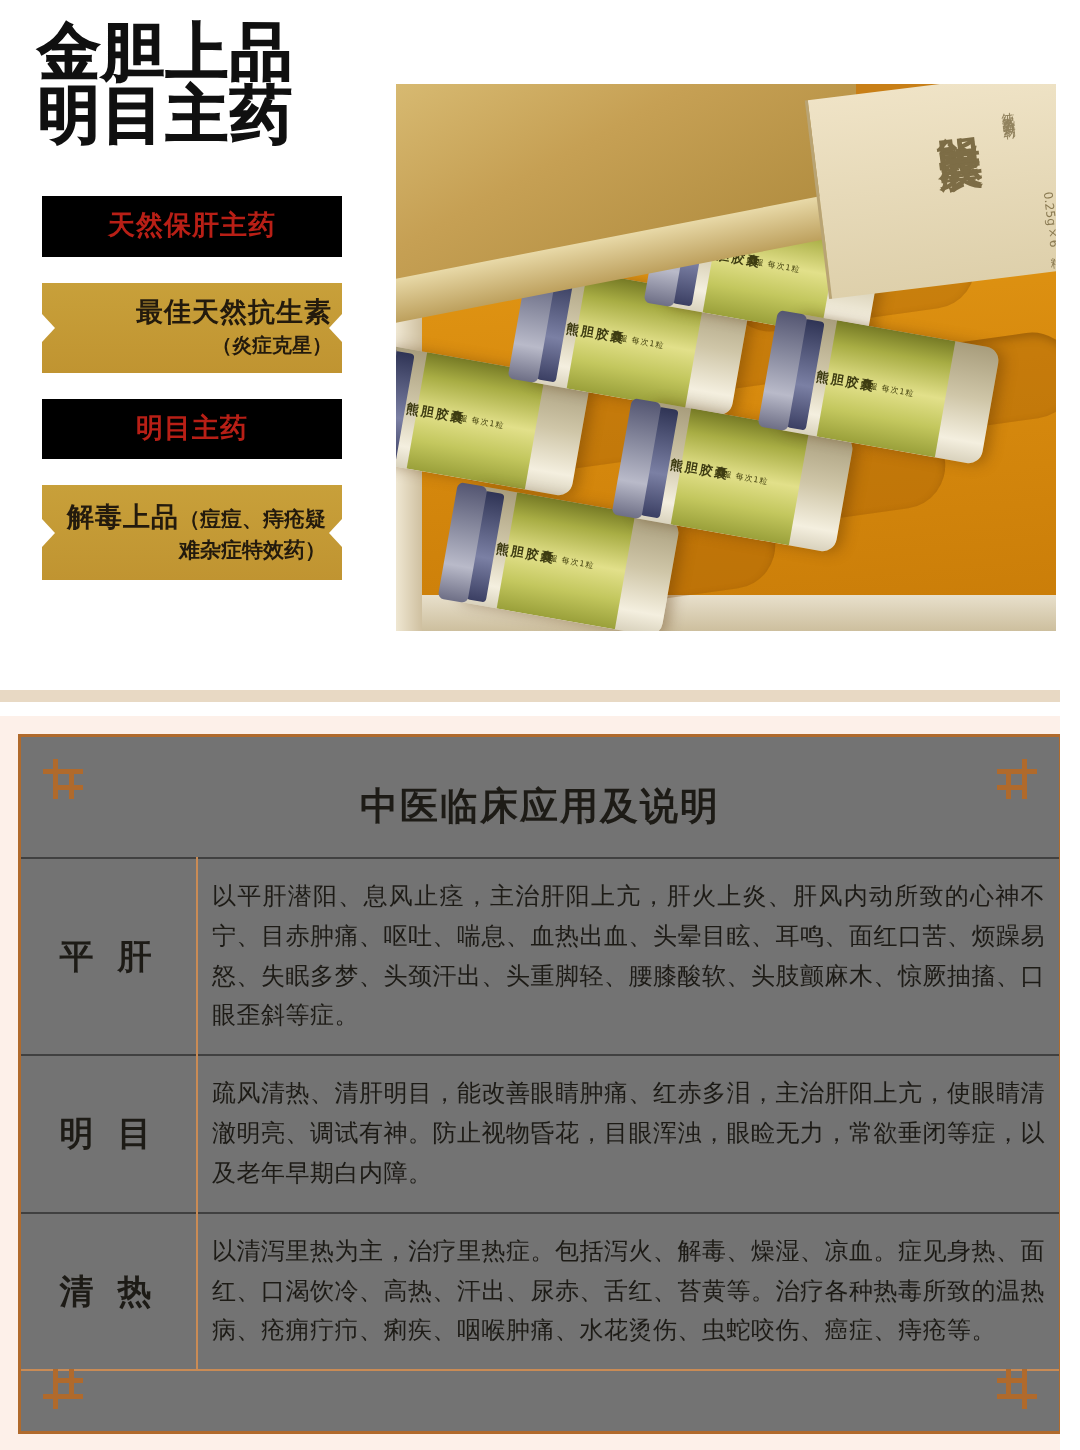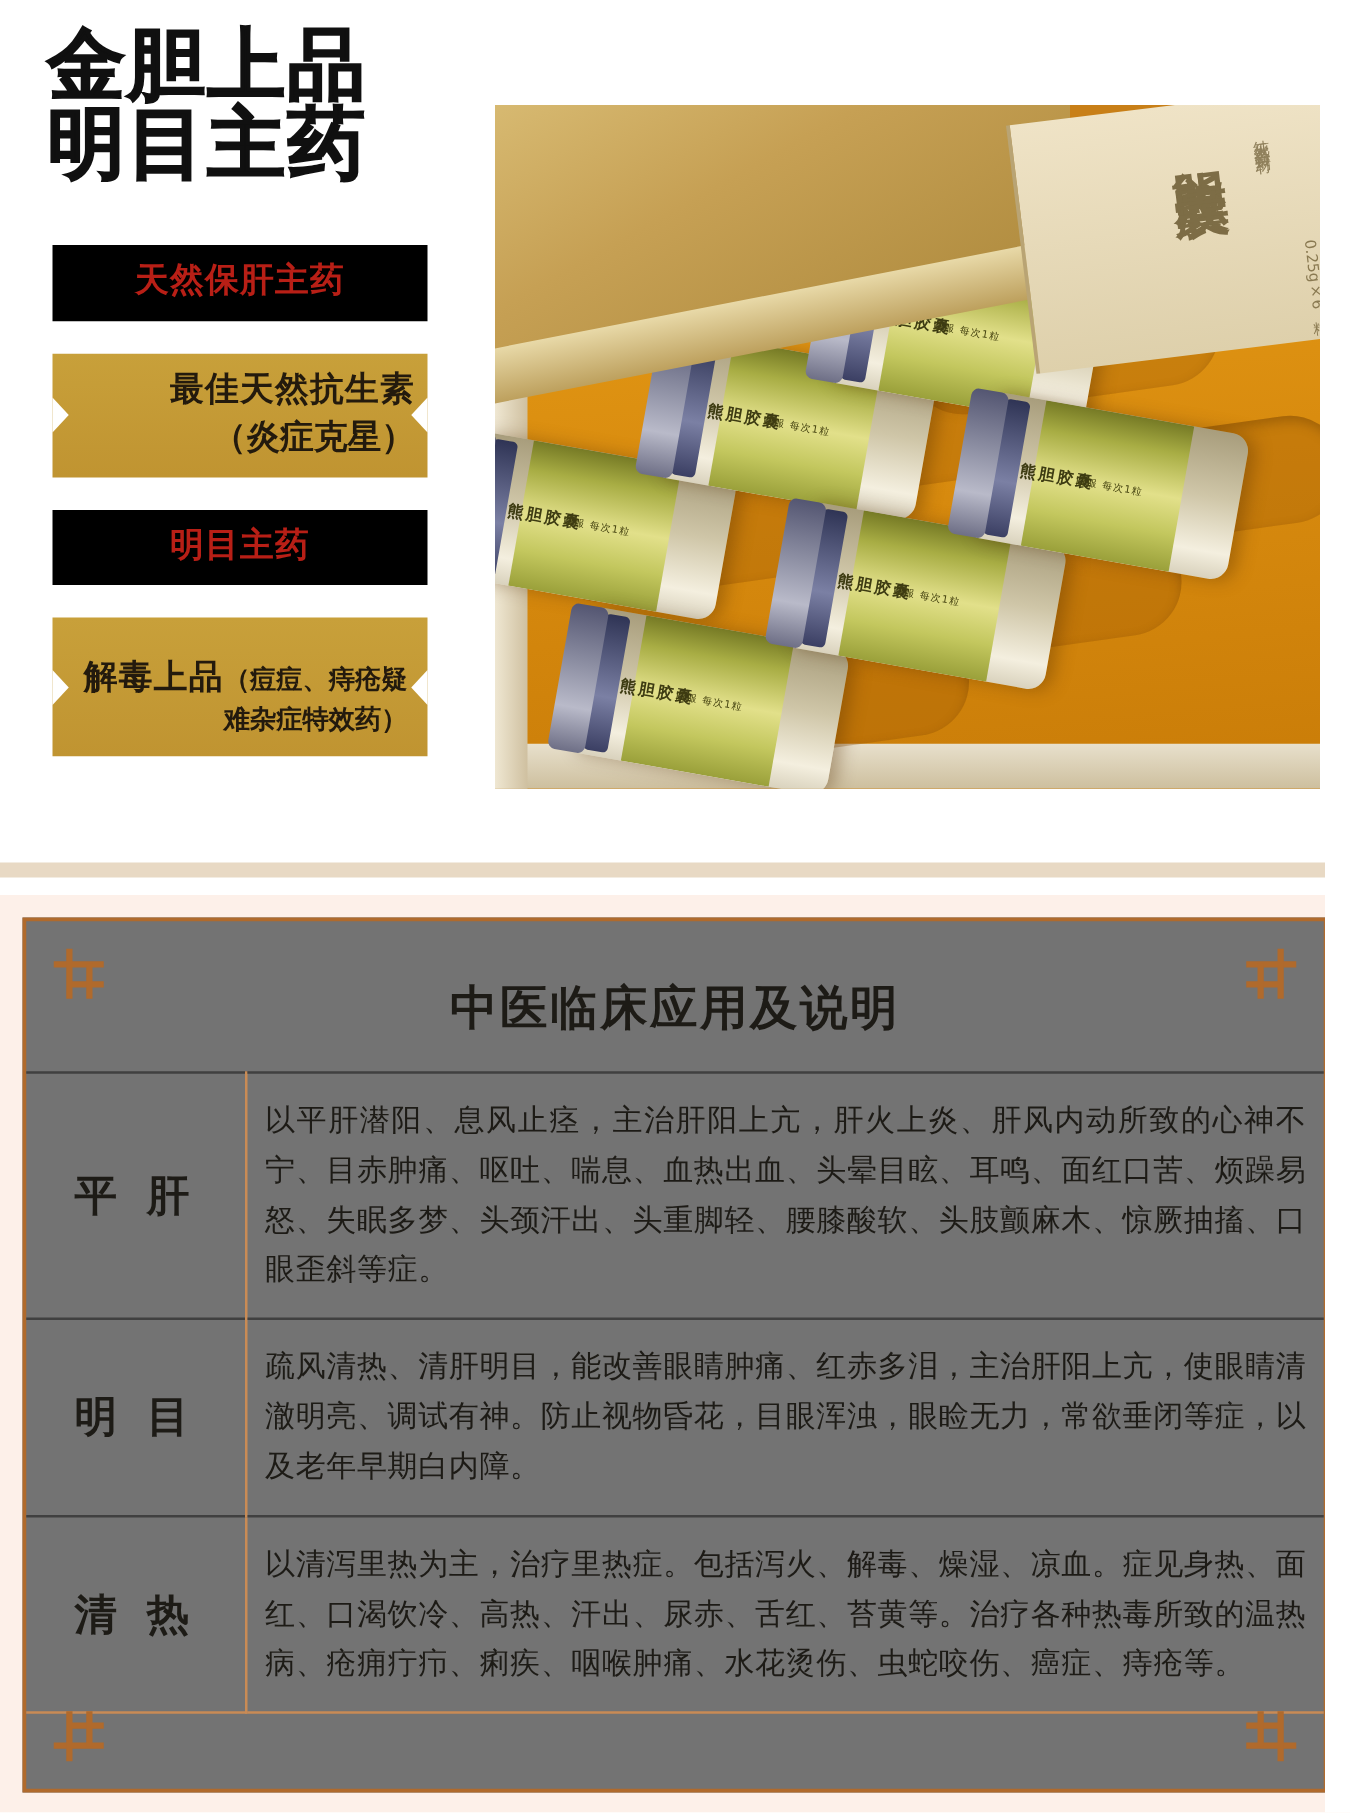--- a/index.html
+++ b/index.html
@@ -81,32 +81,32 @@
     border-right: 13px solid #ffffff;
   }
   .badge-main {
     font-weight: bold;
     font-size: 27px;
     letter-spacing: 1px;
   }
   .badge-main.red { color: #b81f16; }
   .badge-main.dark { color: #231a0d; }
   .badge-sub {
-    font-size: 27px;
+    font-size: 20px;
     font-weight: bold;
     color: #231a0d;
     margin-top: 4px;
   }
   .badge-inline {
     font-size: 21px;
     font-weight: bold;
     color: #231a0d;
   }
   .badge.multi .badge-main { display: inline; }
-  .badge.multi { line-height: 1.35; padding: 30px 16px 16px 16px; }
+  .badge.multi { line-height: 1.35; padding: 14px 16px 16px 16px; }
 
   
   .photo {
     position: absolute;
     left: 396px;
     top: 84px;
     width: 660px;
     height: 547px;
     overflow: hidden;
     background: #c87f17;

